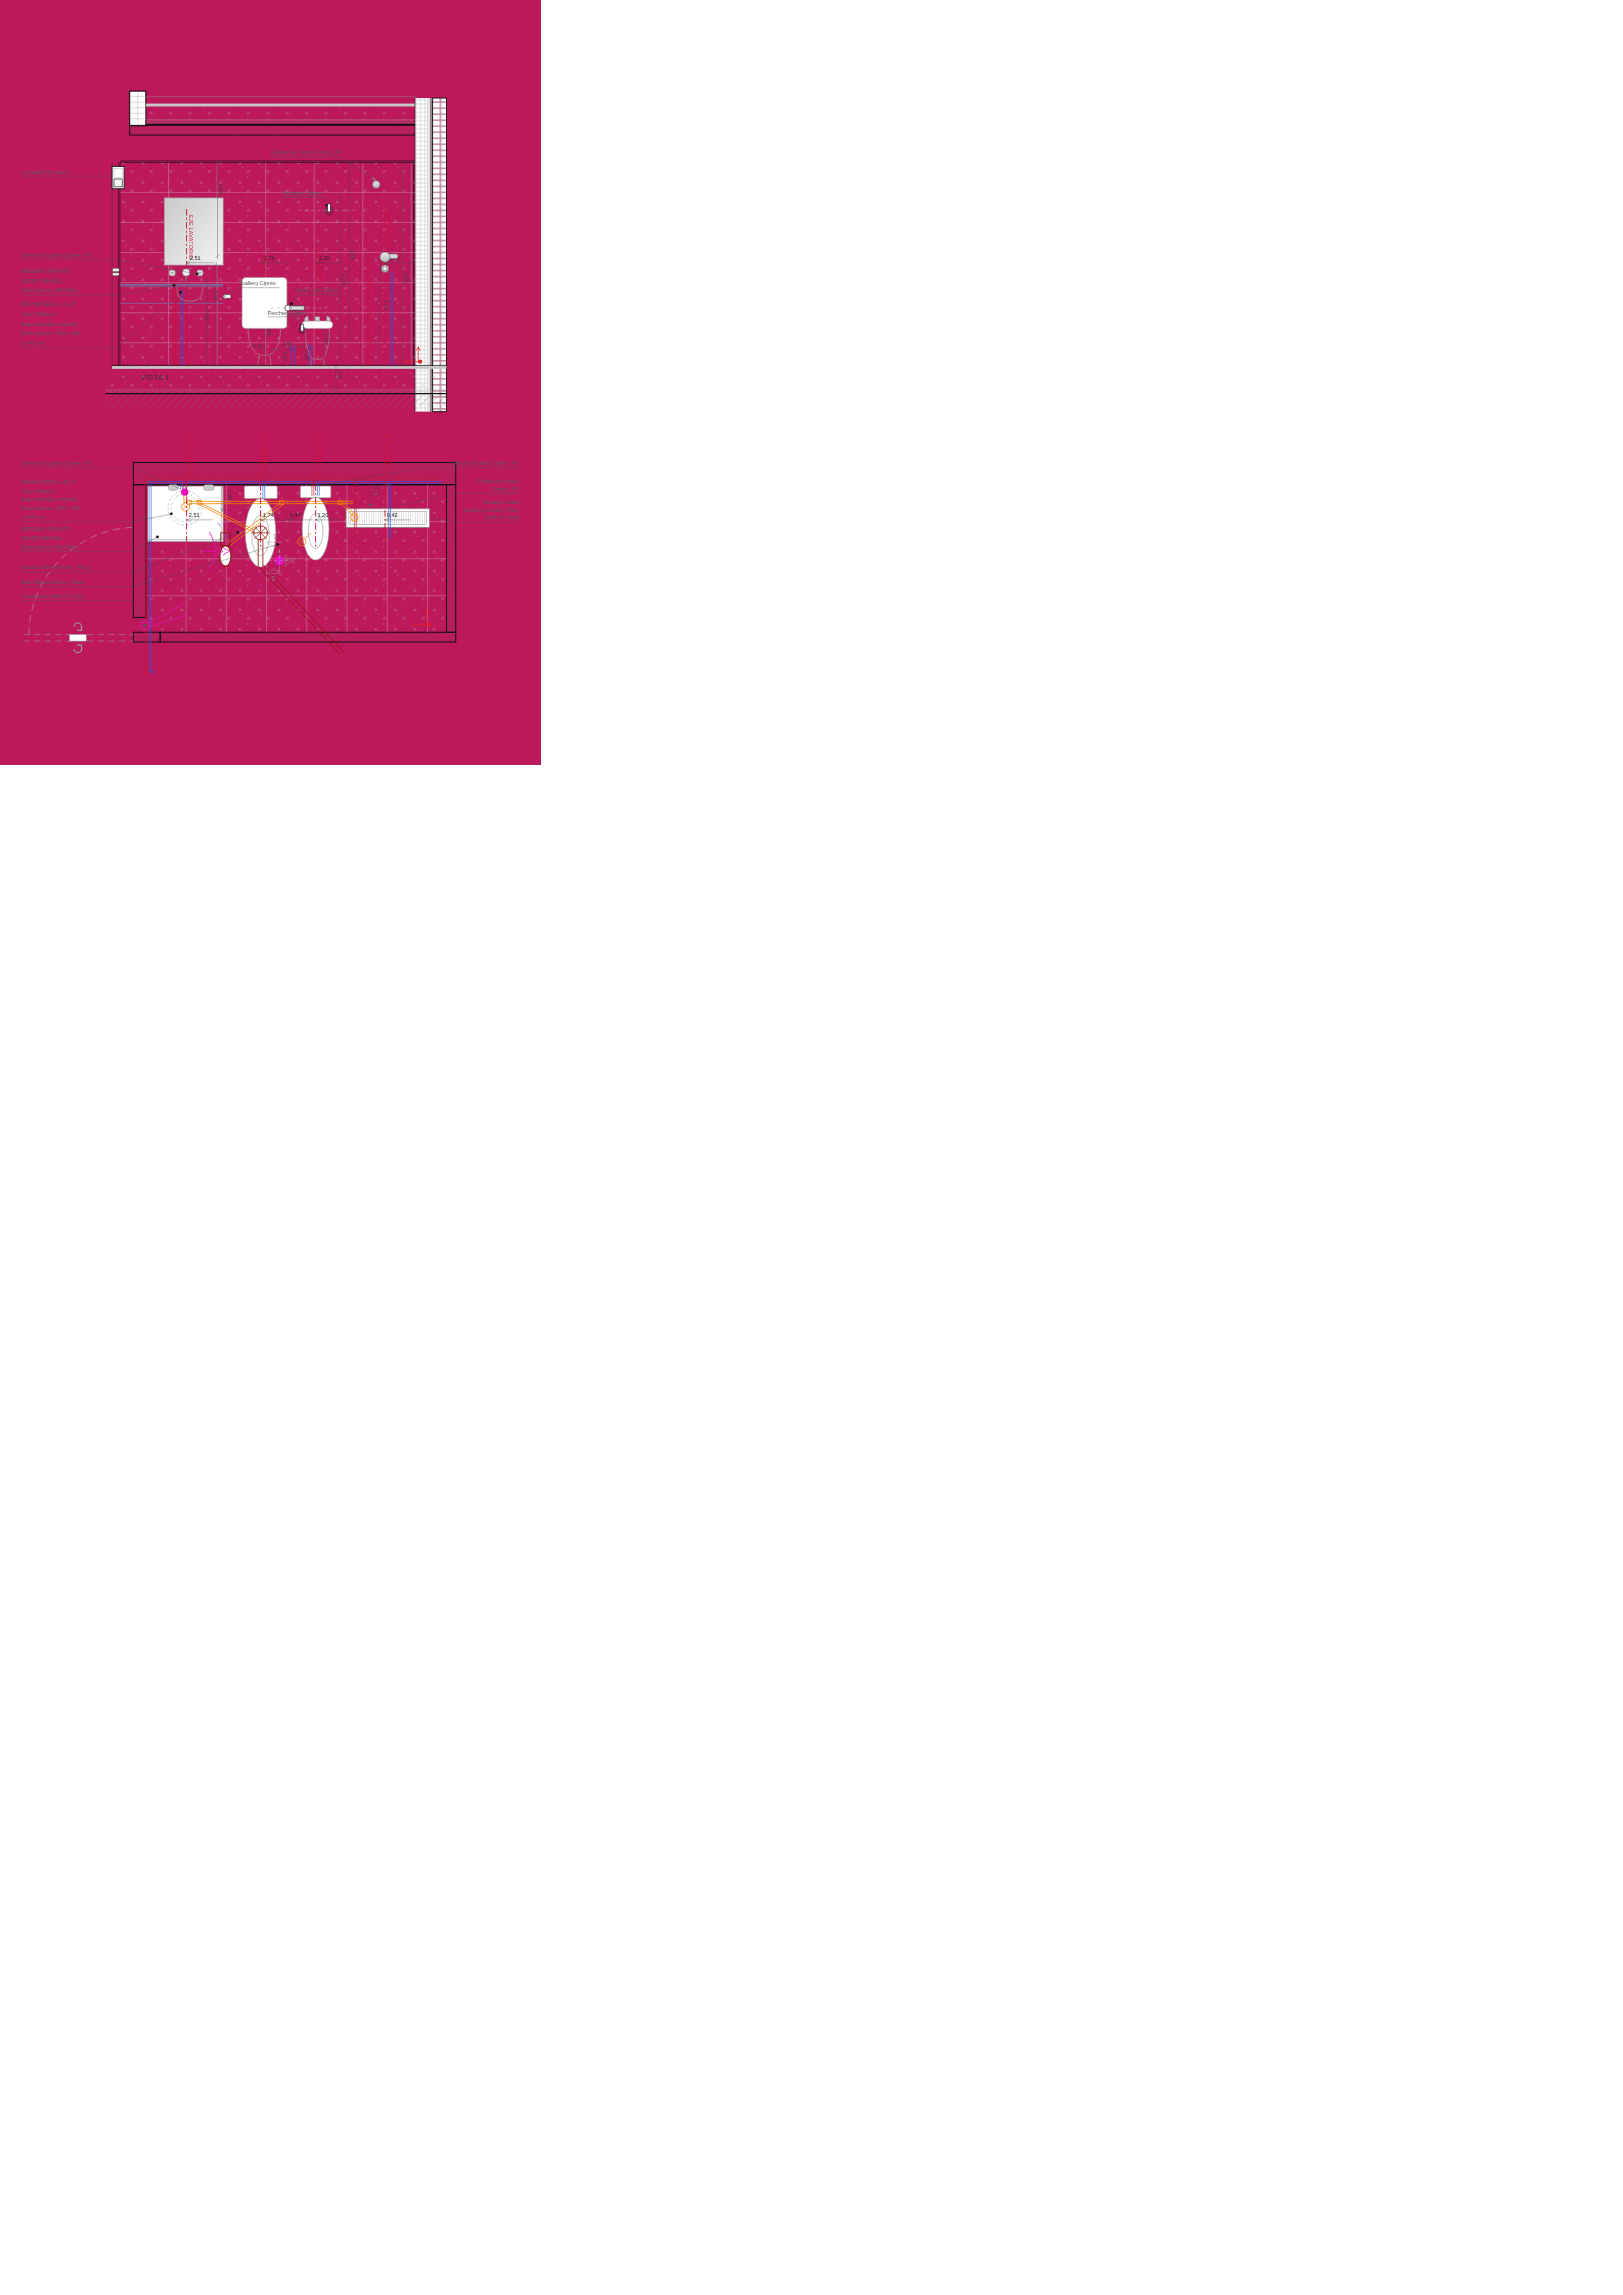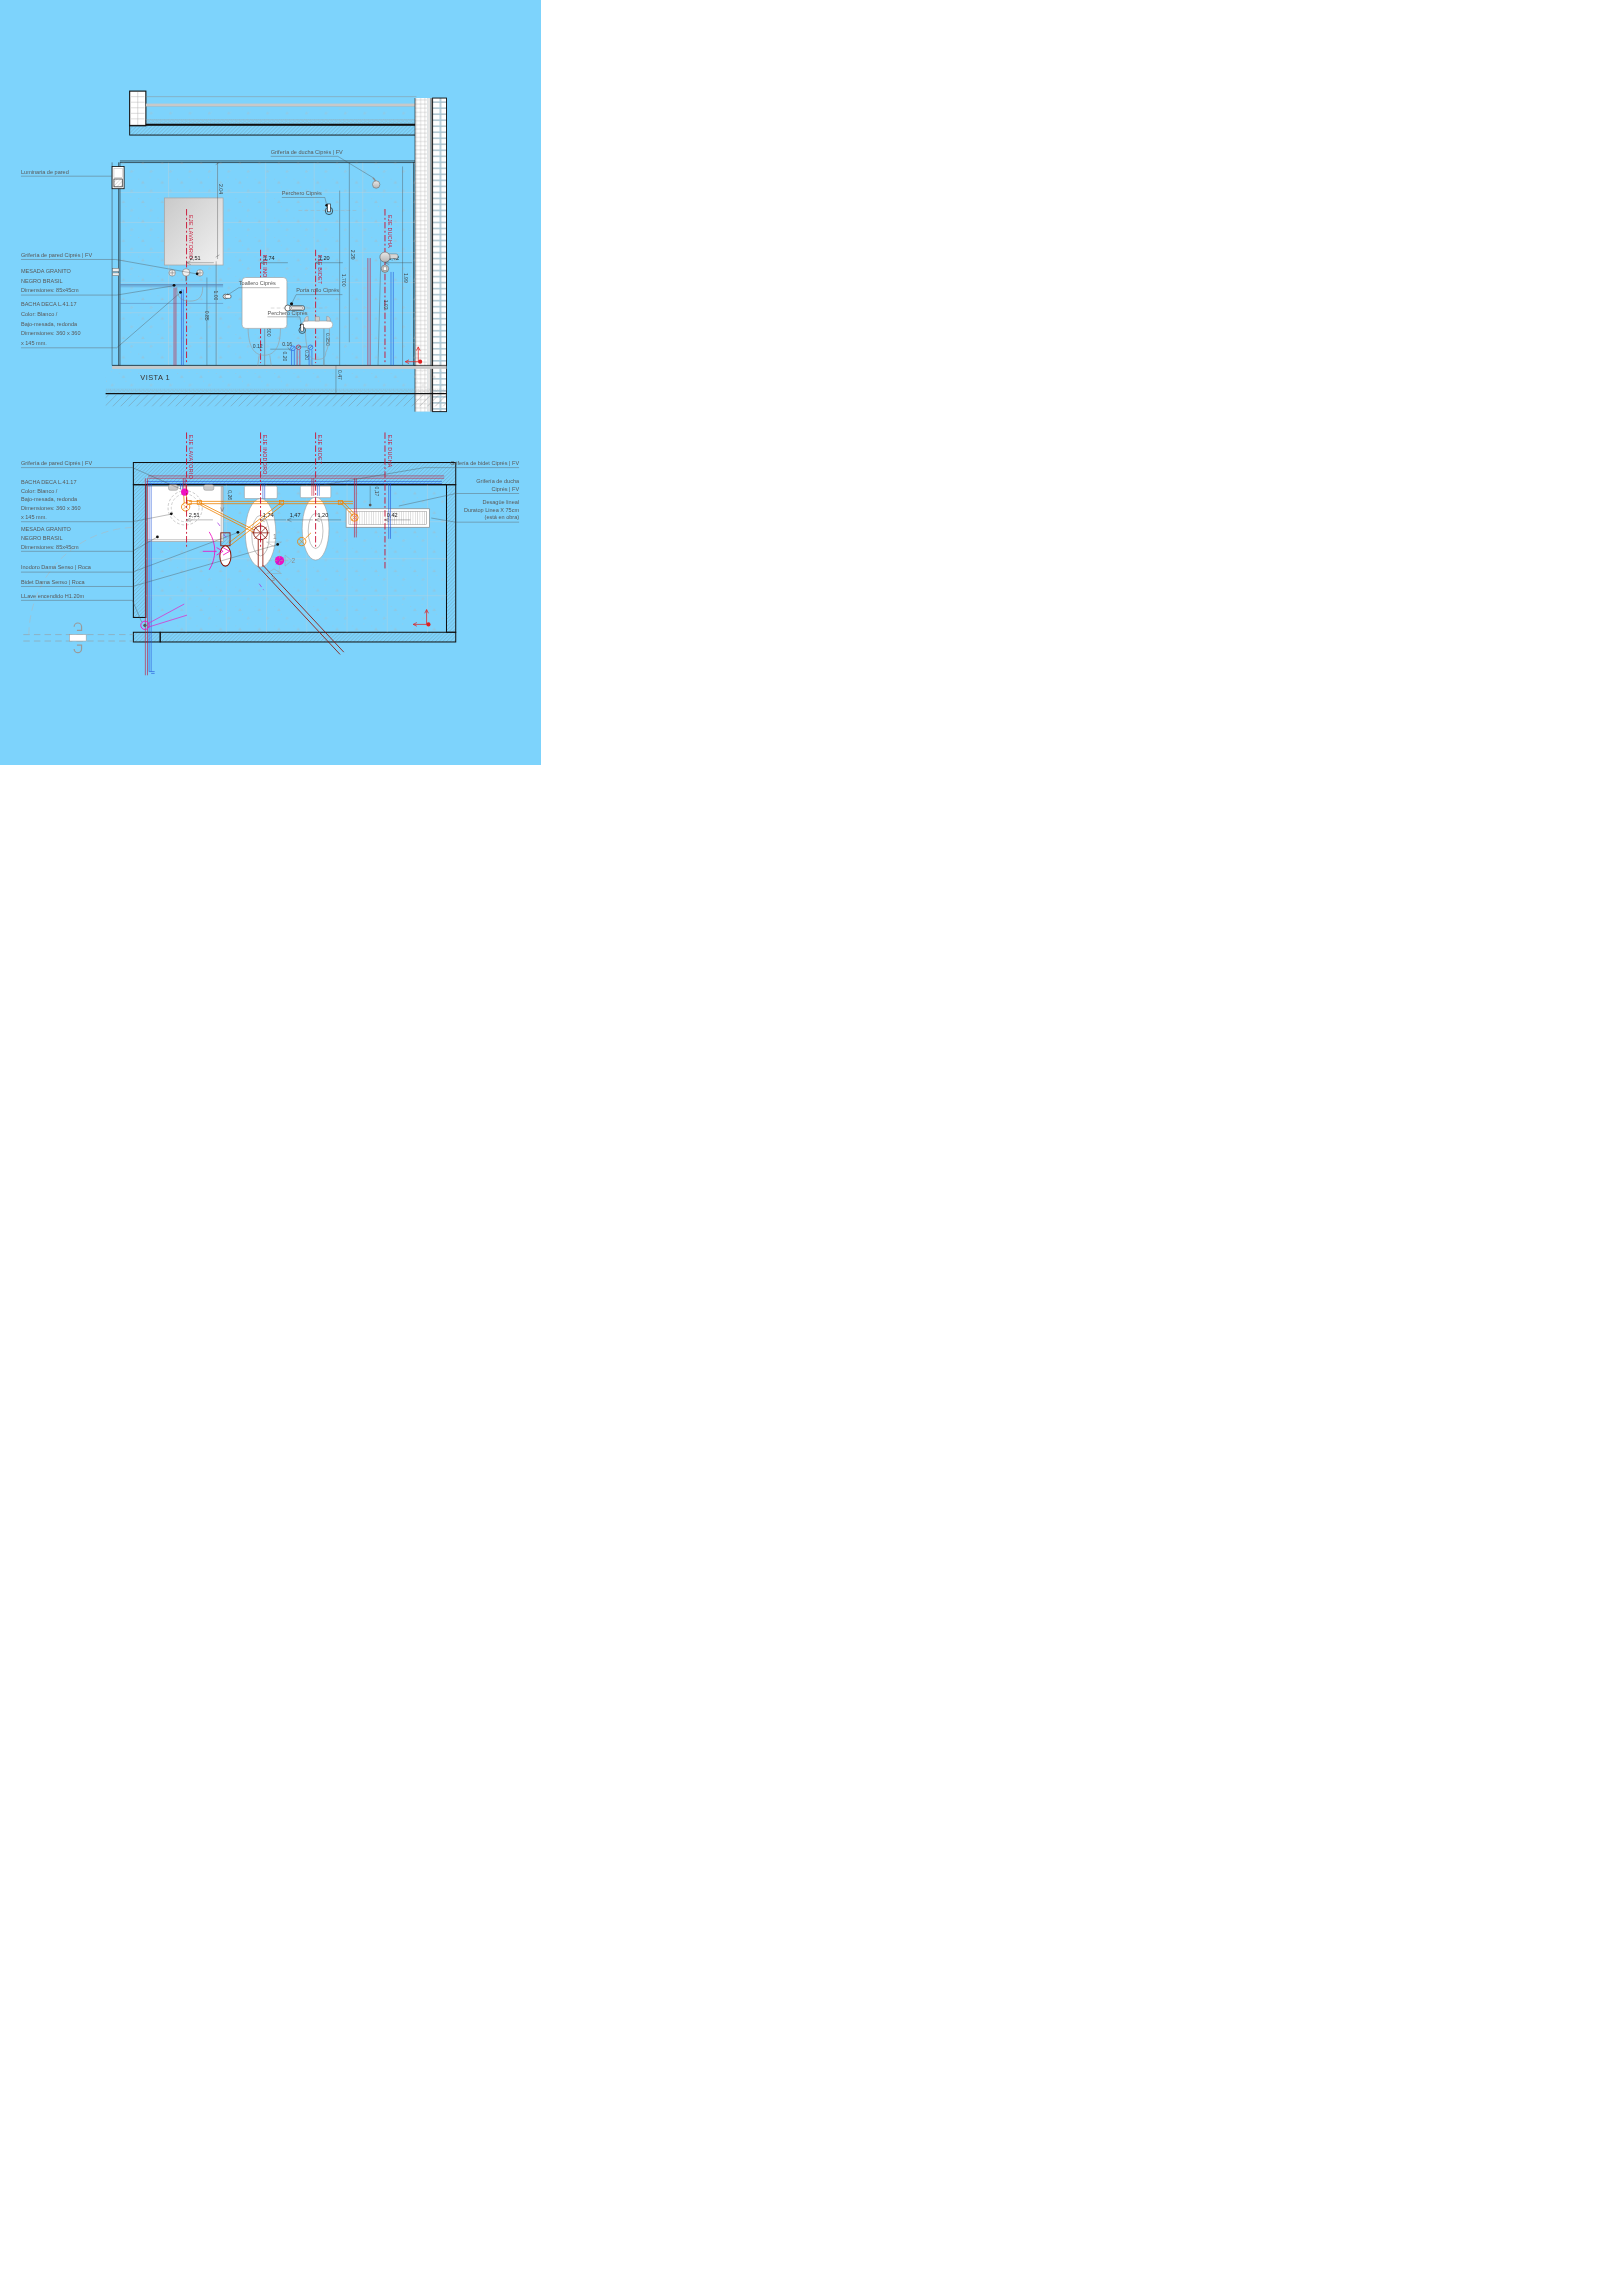--- a/index.html
+++ b/index.html
@@ -1,16 +1,16 @@
 <!DOCTYPE html>
 <html style="font-size:7.4px"><head>
 <meta charset="utf-8">
 <style>
   html,body{margin:0;padding:0;background:#fff;}
-  #sheet{position:relative;width:541px;height:765px;background:#7dd3fc;overflow:hidden;}
+  #sheet{position:relative;width:541px;height:765px;background:#be185d;overflow:hidden;}
   svg{position:absolute;left:0;top:0;}
   text{font-family:"Liberation Sans",sans-serif;}
   .lbl{font-size:12px;fill:#595959;}
   .lblr{font-size:12px;fill:#595959;text-anchor:end;}
   .dim{font-size:12px;fill:#222;}
   .dimv{font-size:11px;fill:#3c3c3c;}
   .axl{font-size:11.5px;fill:#c91335;letter-spacing:.7px;}
   .num{font-size:14px;fill:#8a8a8a;}
   .ttl{font-size:16px;fill:#333;letter-spacing:1px;}
   .u{stroke:#595959;stroke-width:.9;}

